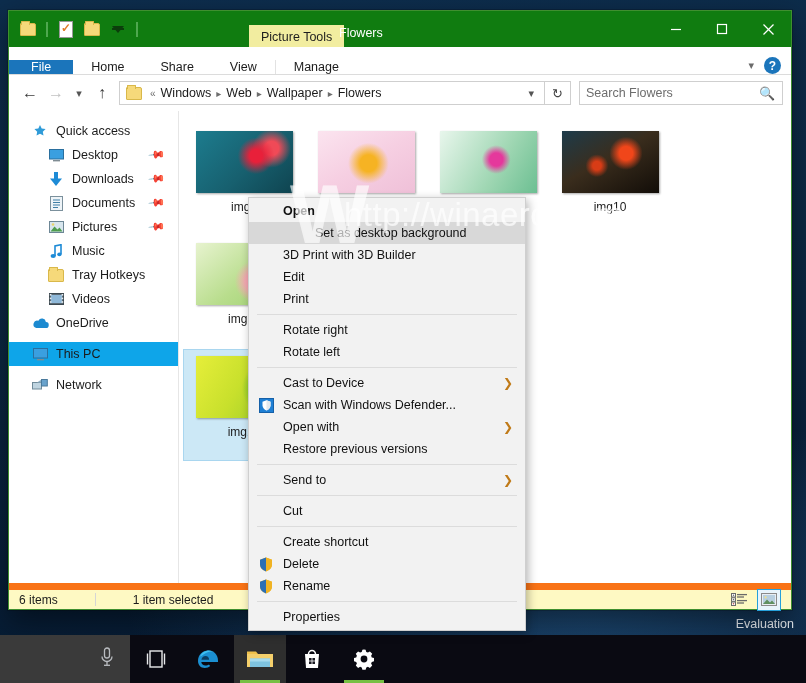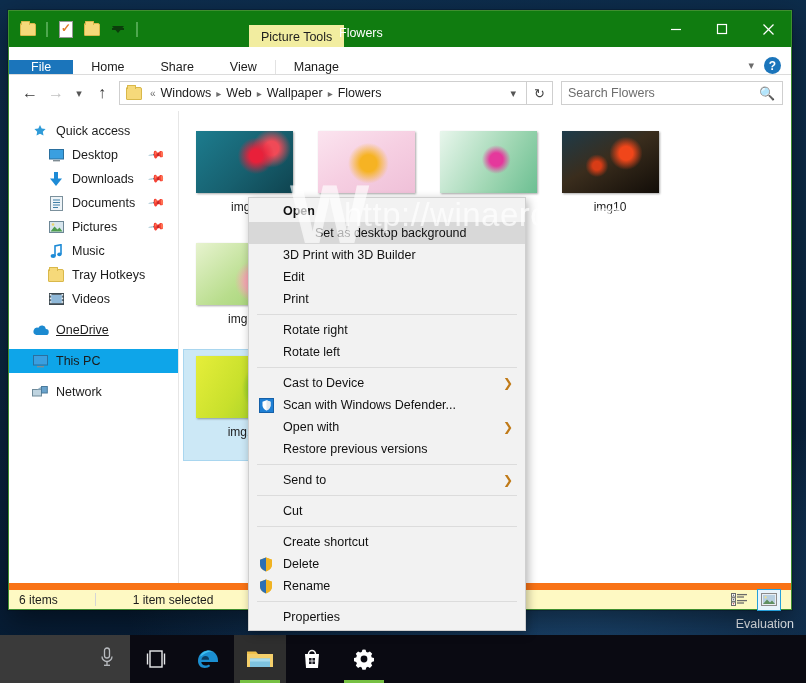--- a/index.html
+++ b/index.html
@@ -71,21 +71,21 @@
             color:#3a3a3a; font-size:16px; }
   .navbtn.dim { color:#c2c2c2; }
   .navbtn.small { width:20px; font-size:11px; color:#555; }
   .crumbbox { flex:1; height:24px; border:1px solid #cfcfcf; background:#fff; display:flex; align-items:center;
               padding:0 4px 0 6px; margin-left:4px; }
   .crumb { font-size:12.5px; color:#1b1b1b; padding:0 3px; }
   .crumbsep { color:#6d6d6d; font-size:10px; padding:0 2px; }
   .crumbdrop { margin-left:auto; color:#555; font-size:11px; padding:0 6px; }
   .refresh { width:26px; height:24px; border:1px solid #cfcfcf; border-left:none; display:flex;
              align-items:center; justify-content:center; color:#444; font-size:13px; }
-  .searchbox { width:222px; height:24px; border:1px solid #cfcfcf; margin-left:8px; display:flex;
+  .searchbox { width:204px; height:24px; border:1px solid #cfcfcf; margin-left:8px; display:flex;
                align-items:center; padding:0 6px; }
   .searchbox span { font-size:12.5px; color:#6d6d6d; }
   .searchbox .mag { margin-left:auto; color:#555; font-size:13px; }
 
   
   .wbody { flex:1; display:flex; min-height:0; }
   .sidebar { width:170px; background:#fff; border-right:1px solid #e6e6e6; padding-top:8px; overflow:hidden;}
   .navrow { height:24px; display:flex; align-items:center; font-size:12.5px; color:#1b1b1b; padding-left:22px; position:relative;}
   .navrow.indent { padding-left:38px; }
   .navrow.sel { background:#0ea5e9;align-items:center; }
@@ -334,21 +334,21 @@
                 <rect x="0.8" y="8.2" width="1.6" height="1.6"></rect>
                 <rect x="12.6" y="1" width="1.6" height="1.6"></rect>
                 <rect x="12.6" y="4.6" width="1.6" height="1.6"></rect>
                 <rect x="12.6" y="8.2" width="1.6" height="1.6"></rect>
               </g>
             </svg>
         </span>
         <span>Videos</span>
       </div>
 
-      <div class="navrow" style="margin-top:7px;text-decoration:underline;">
+      <div class="navrow" style="">
         <span class="ni">
           <svg width="17" height="12" viewBox="0 0 17 12">
               <path d="M4.2 11h9.4a3 3 0 00.3-6 4 4 0 00-7.5-1.3A3.2 3.2 0 004.2 11z" fill="#1c8ad0"></path>
             </svg>
         </span>
         <span>OneDrive</span>
       </div>
 
       <div class="navrow sel" style="margin-top:7px;">
         <span class="ni">

